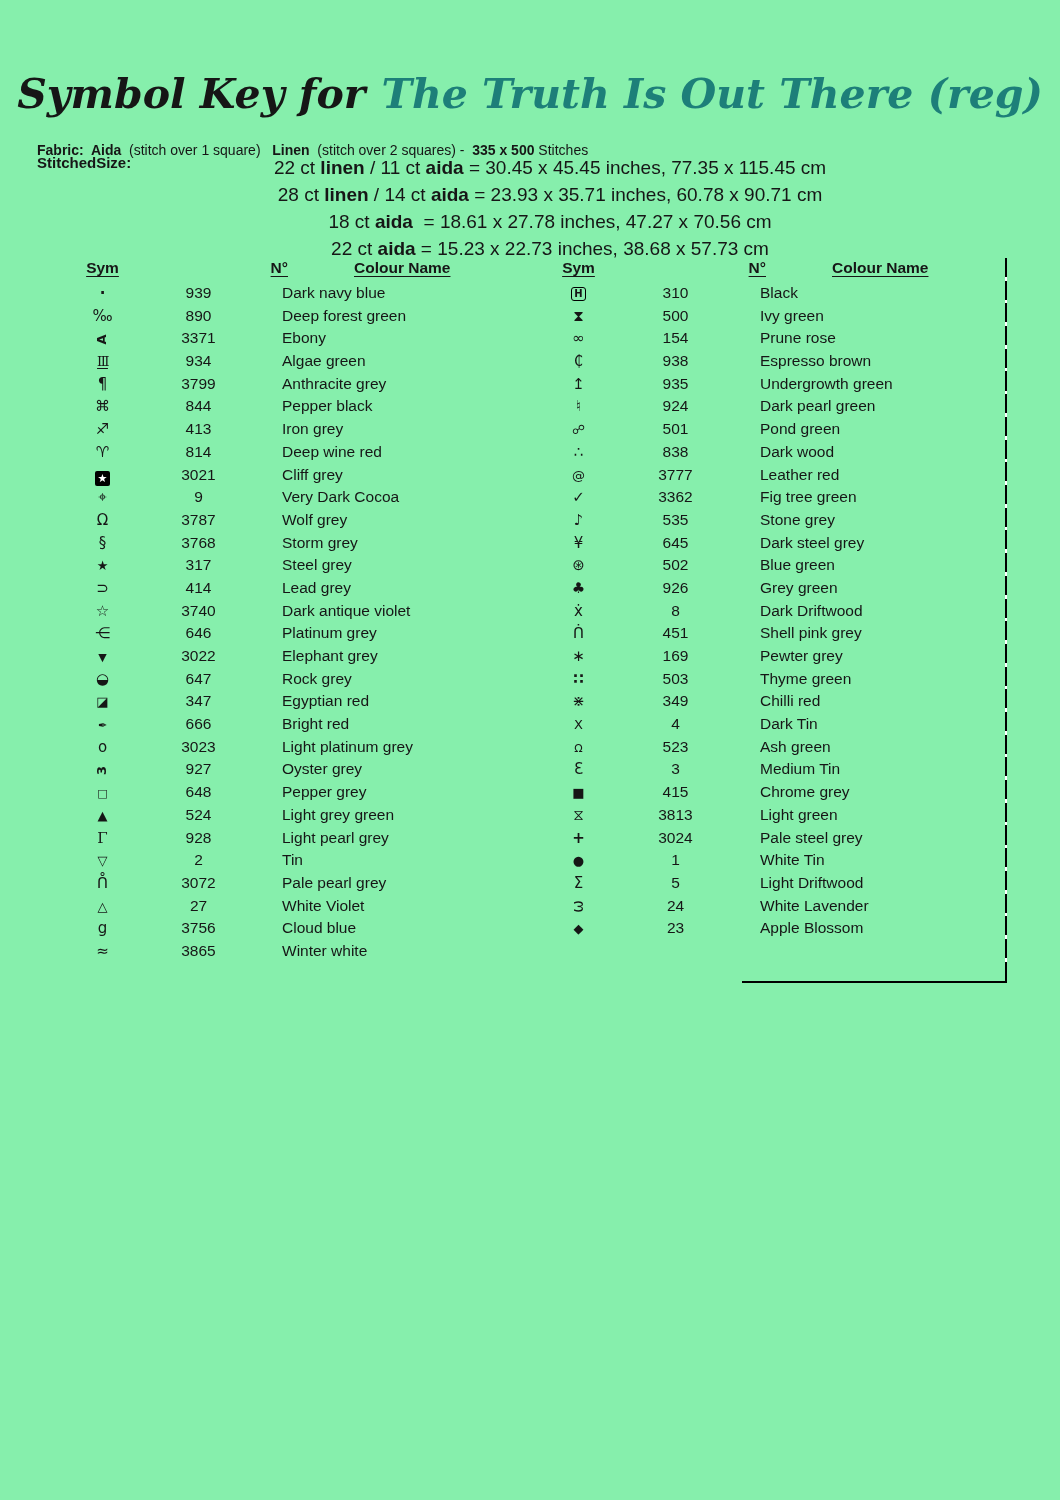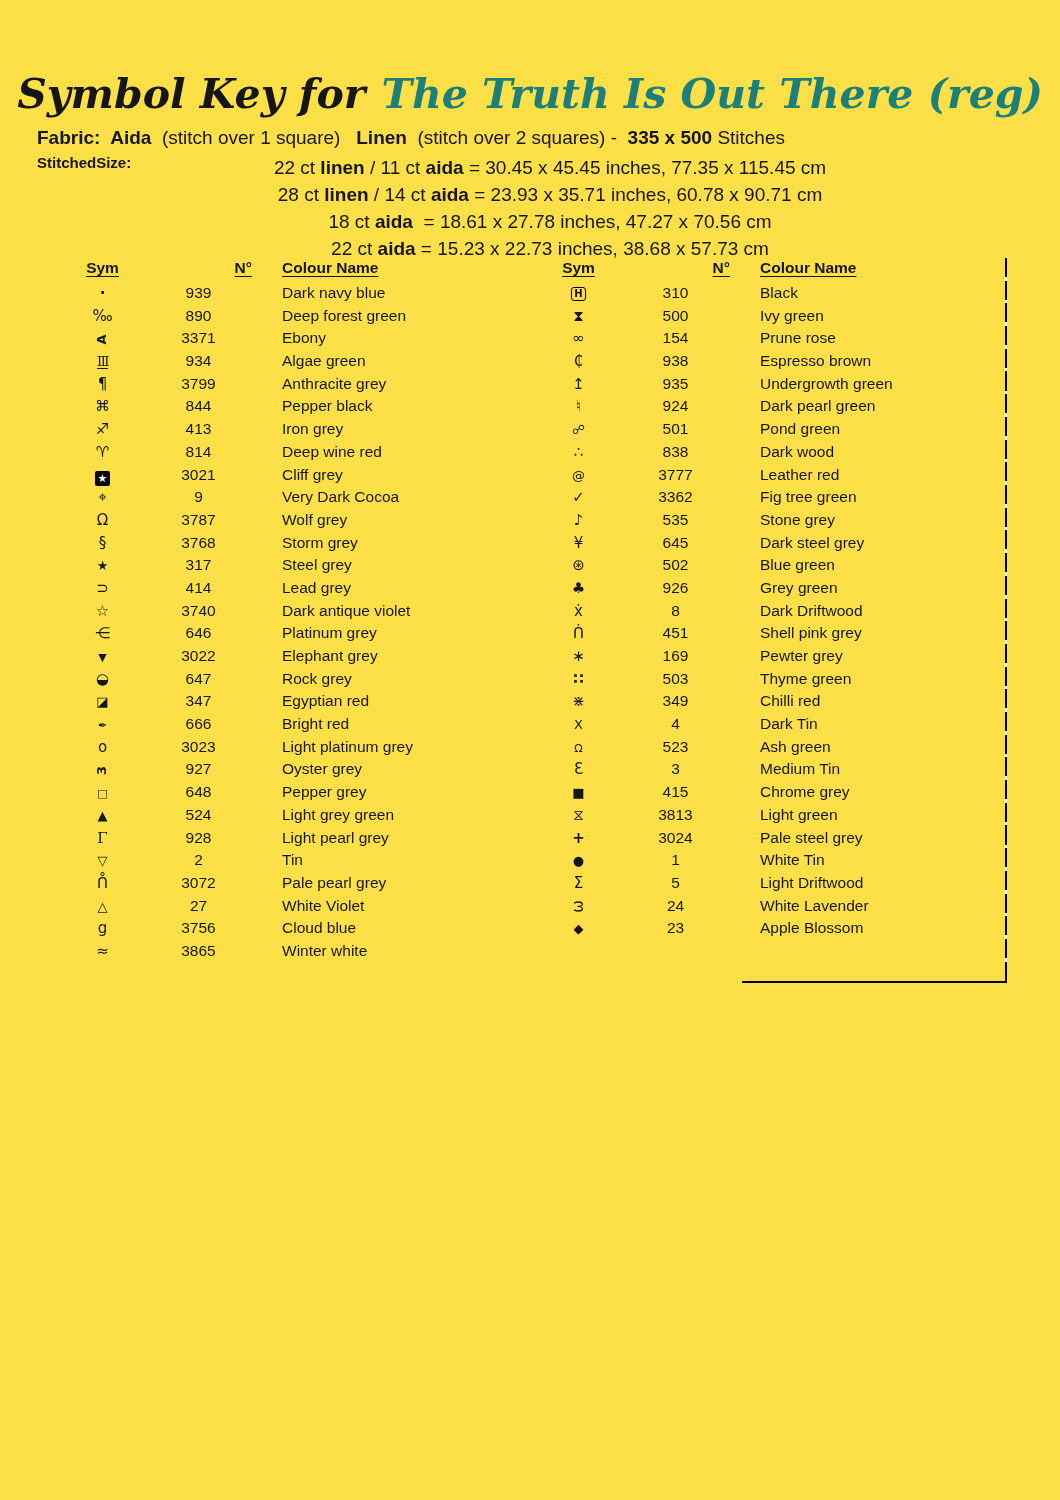--- a/index.html
+++ b/index.html
@@ -1,39 +1,39 @@
 <!DOCTYPE html>
 <html><head>
 <meta charset="utf-8">
 <style>
   html,body{margin:0;padding:0;background:#e8e8e8;}
   .page{
-    position:relative;width:1060px;height:1500px;margin:0 auto;background:#fde047;
+    position:relative;width:1060px;height:1500px;margin:0 auto;background:#86efac;
     font-family:"Liberation Sans",sans-serif;color:#161616;overflow:hidden;
   }
   
   .title{
     position:absolute;left:0;top:70px;width:100%;text-align:center;white-space:nowrap;
     font-family:"DejaVu Serif",serif;font-style:italic;font-weight:bold;font-size:41px;
   }
   .title .tpart2{margin-left:16px;}
   
-  .fabric{position:absolute;left:37px;top:127px;font-size:19px;white-space:pre;}
+  .fabric{position:absolute;left:37px;top:142px;font-size:14px;white-space:pre;}
   .size-label{position:absolute;left:37px;top:154px;font-size:15px;font-weight:bold;}
   .size-lines{position:absolute;left:160px;top:154px;width:780px;text-align:center;}
   .size-lines .sline{font-size:19px;line-height:27px;white-space:pre;}
   .b{font-weight:bold;}
   
   .kt{position:absolute;top:256px;}
   .kt-left{left:60px;}
   .kt-right{left:536px;}
   .hdr,.row{display:grid;}
   .kt-left .hdr,.kt-left .row{grid-template-columns:85px 107px 268px;}
   .kt-right .hdr,.kt-right .row{grid-template-columns:85px 109px 280px;}
-  .hdr{font-size:15.5px;font-weight:bold;line-height:24px;height:26px;}
+  .hdr{font-size:15.5px;font-weight:bold;line-height:24px;height:26px;gap:36px;}
   .hdr span{text-decoration:underline;text-underline-offset:3px;}
   .hdr .h-sym{text-align:center;}
   .hdr .h-num{text-align:right;}
   .hdr .h-name{padding-left:30px;}
   .row{font-size:15.5px;line-height:22.7px;height:22.7px;}
   .row .sym{text-align:center;font-family:"DejaVu Sans",sans-serif;font-size:15px;}
   .row .num{text-align:center;font-variant-numeric:tabular-nums;}
   .row .name{padding-left:30px;white-space:nowrap;}
   
   .sym .rot270{display:inline-block;transform:rotate(-90deg);}

